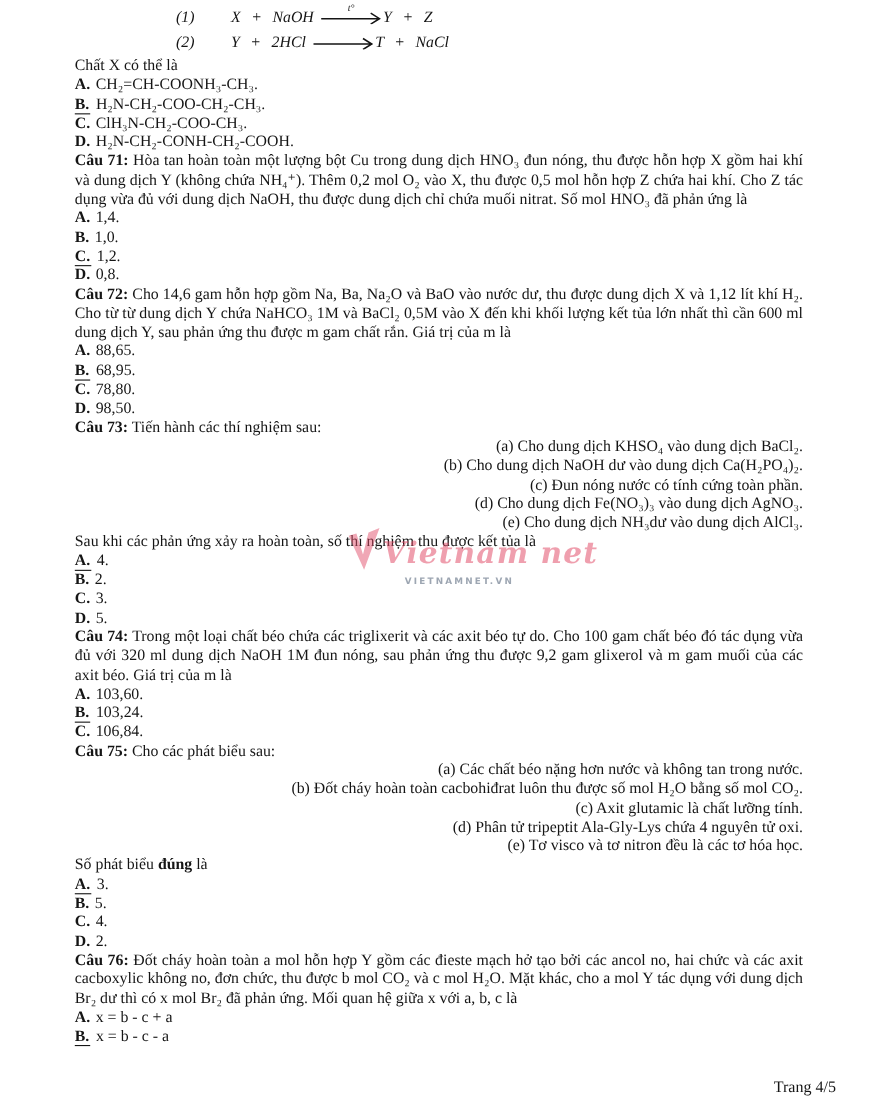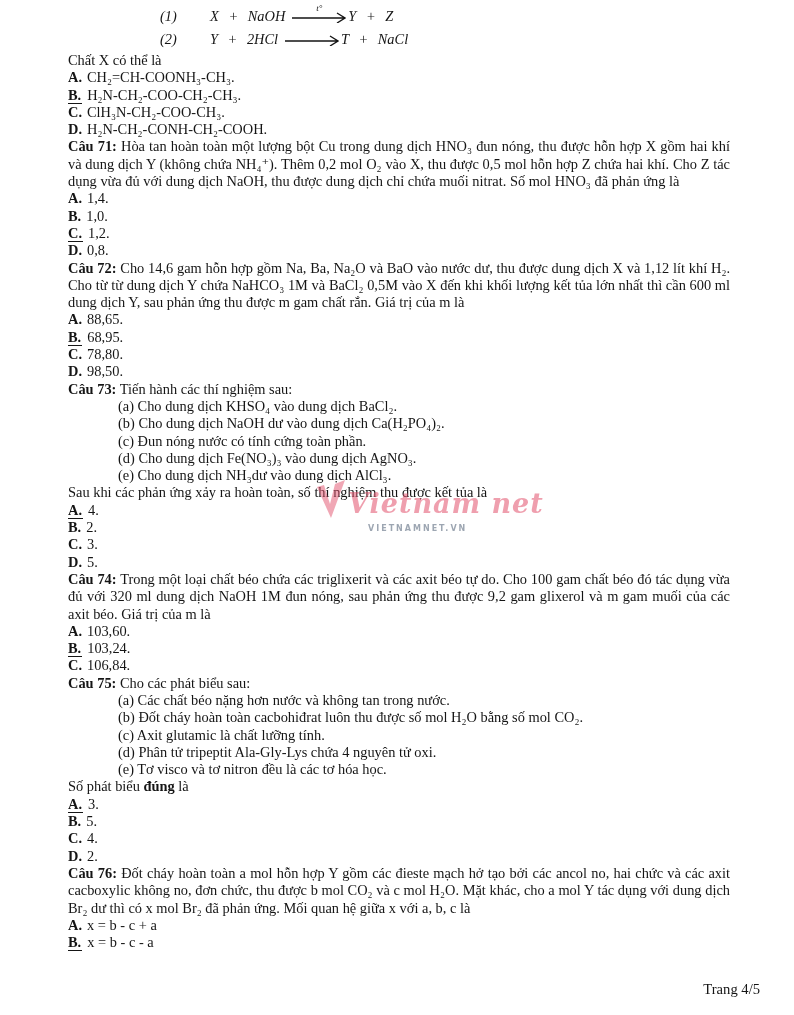--- a/index.html
+++ b/index.html
@@ -15,21 +15,21 @@
   .eq-row{margin-left:92px;line-height:23px;word-spacing:6px;white-space:nowrap;}
   .eq-num{display:inline-block;width:50px;word-spacing:normal;}
   .rxn-arrow{display:inline-block;position:relative;width:56px;height:12px;margin:0 1px 0 6px;vertical-align:baseline;}
   .rxn-arrow svg{position:absolute;left:0;bottom:-2px;}
   .arrow-label{position:absolute;left:0;right:0;bottom:8px;text-align:center;
     font-size:9px;line-height:9px;word-spacing:normal;letter-spacing:0;}
   
   .para{}
   .para.j{text-align:justify;}
   .para .b{font-weight:bold;}
-  .sub{padding-left:50px;}
+  .sub{padding-left:50px;text-align:right;}
   .opt{}
   .opt .letter{font-weight:bold;margin-right:5px;}
   .opt .letter.u{border-bottom:1.6px solid #151515;padding-right:1px;}
   
   .watermark{position:absolute;left:316px;top:479px;width:260px;pointer-events:none;}
   .wm-row{display:flex;align-items:flex-end;}
   .wm-swoosh{margin-right:2px;}
   .wm-brand{
     font-family:"DejaVu Serif",serif;font-style:italic;font-weight:bold;
     font-size:27px;line-height:30px;letter-spacing:1px;

